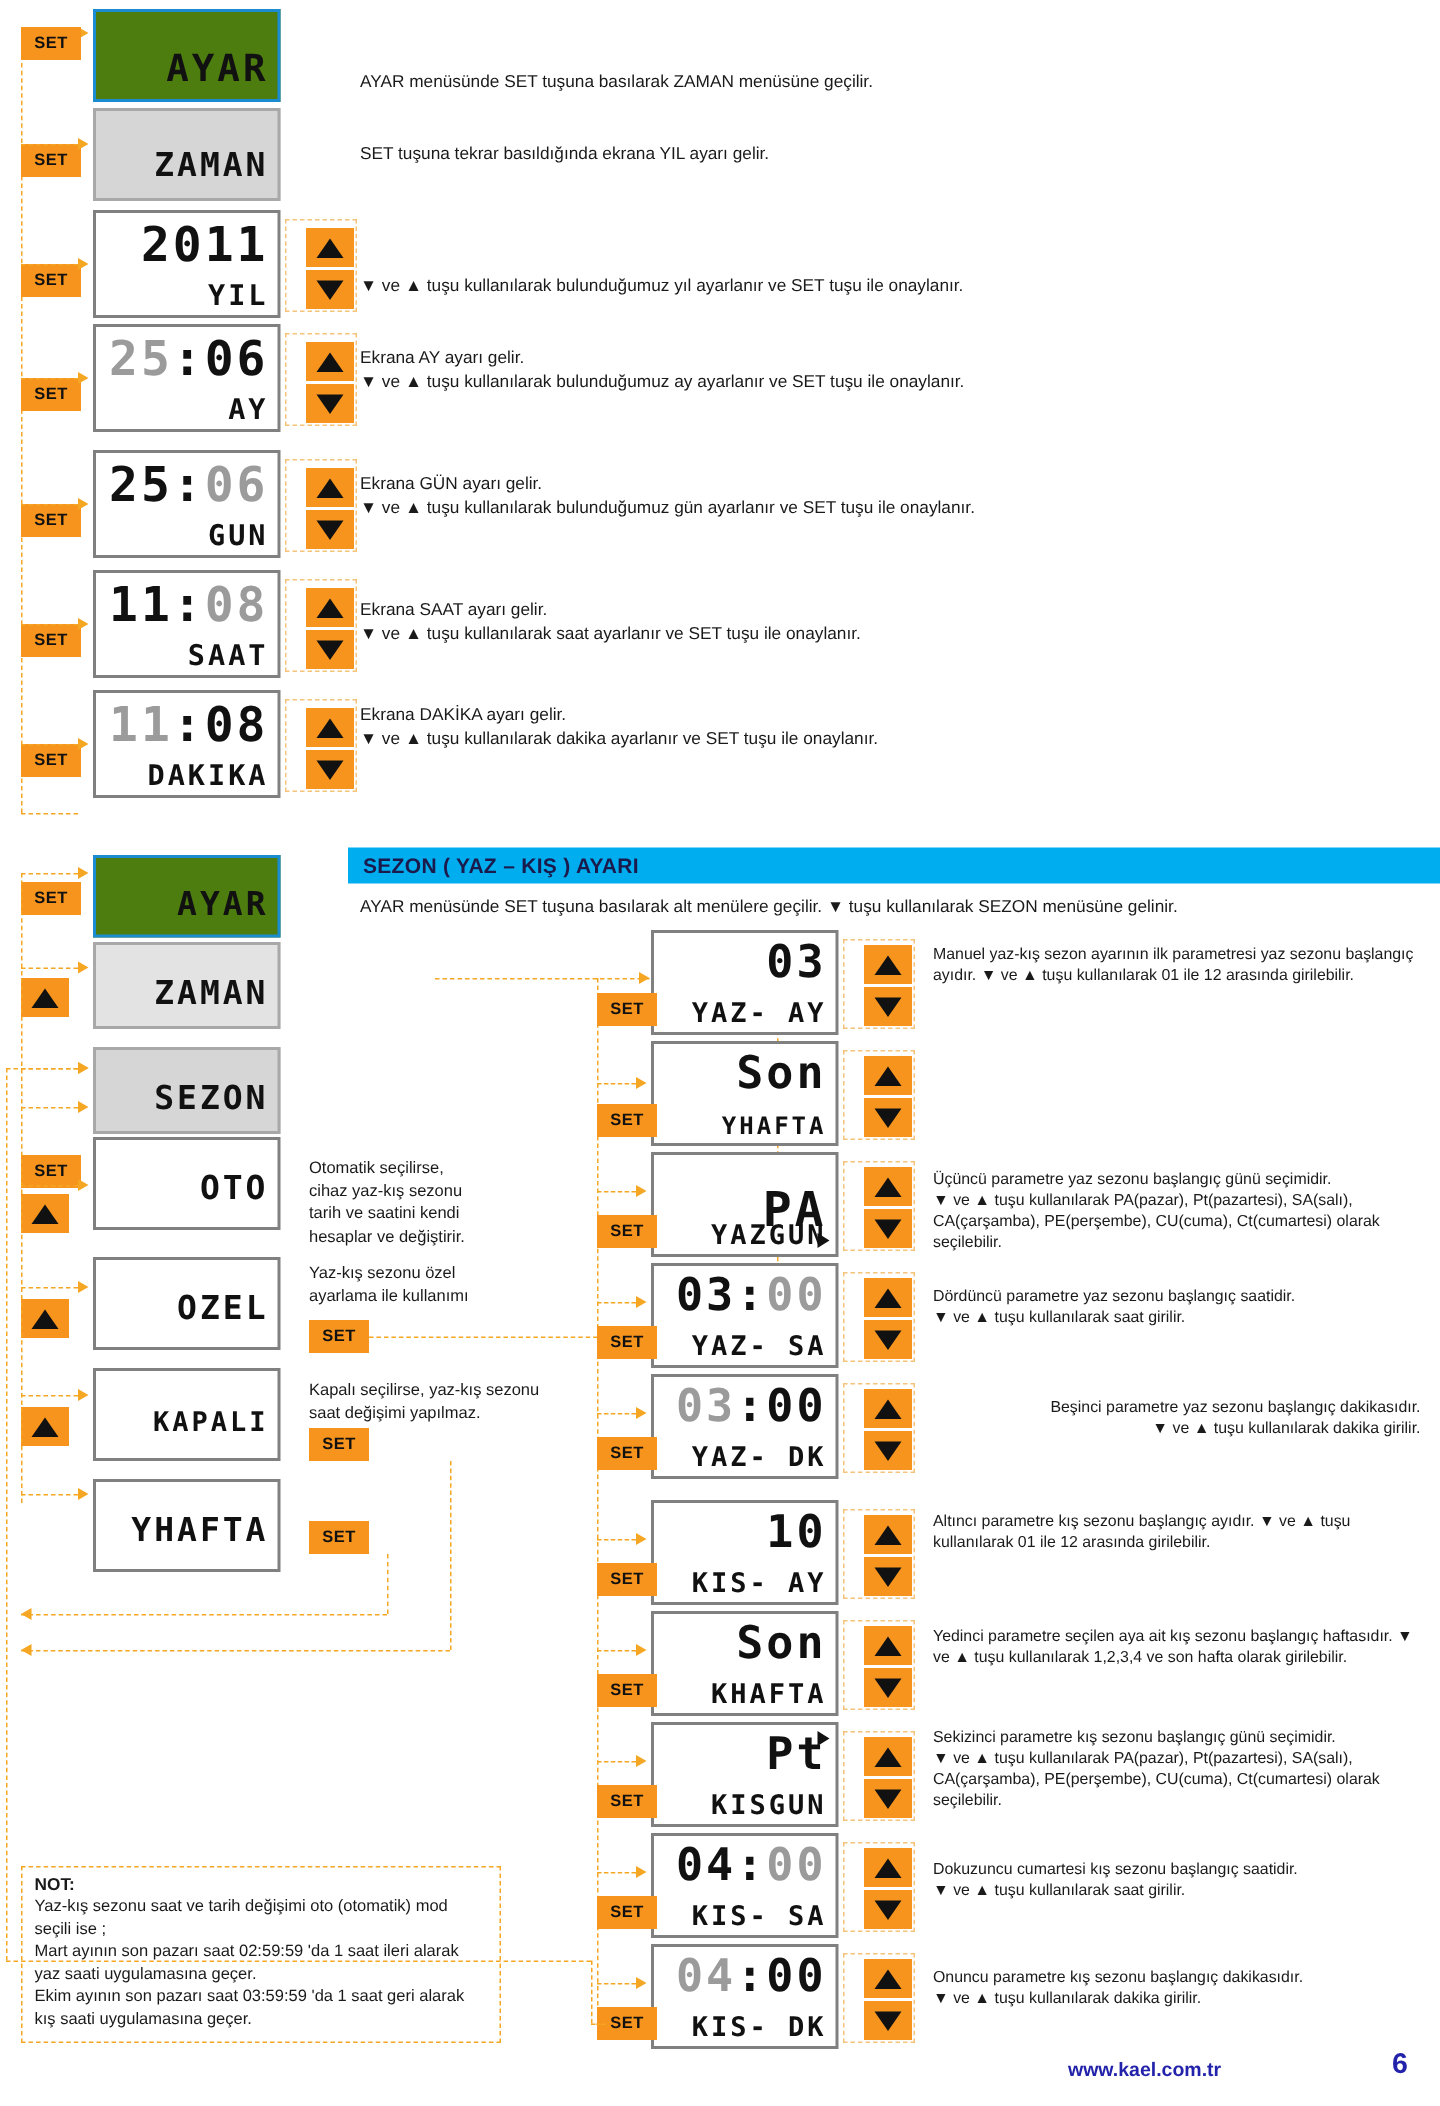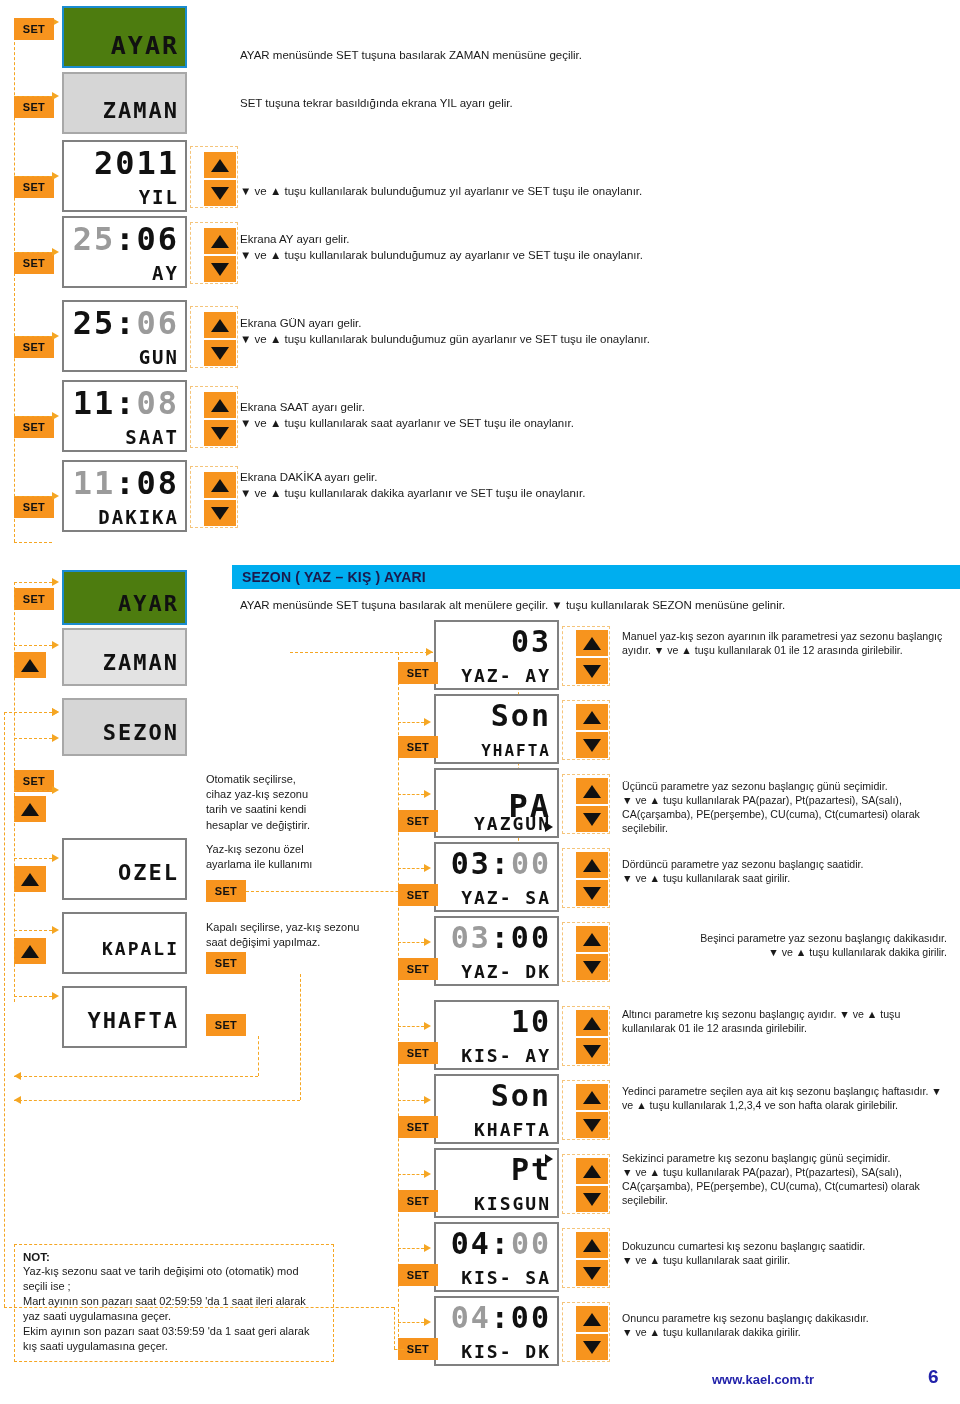--- a/index.html
+++ b/index.html
@@ -303,20 +303,23 @@
   <div class="arrowR" style="left:52px; top:640.5px;"></div>
 
   <div class="lcd grey" style="left:62px; top:698px; width:125px; height:58px;">
     <div class="lbl" style="font-size:22px; bottom:10px;">SEZON</div>
   </div>
   <div class="hline" style="left:14px; top:712px; width:38px;"></div>
   <div class="arrowR" style="left:52px; top:707.5px;"></div>
   <div class="hline" style="left:14px; top:738px; width:38px;"></div>
   <div class="arrowR" style="left:52px; top:733.5px;"></div>
 
+  <div class="lcd" style="left:62px; top:758px; width:125px; height:62px;">
+    <div class="lbl" style="font-size:22px; bottom:14px;">OTO</div>
+  </div>
   <div class="setbtn" style="left:14px; top:770px; width:40px; height:22px;">
     <span>SET</span>
   </div>
   <div class="arrbtn" style="left:14px; top:796px; width:32px; height:26px;">
     <span class="tri-up"></span>
   </div>
   <div class="hline" style="left:14px; top:790px; width:38px;"></div>
   <div class="arrowR" style="left:52px; top:785.5px;"></div>
 
   <div class="lcd" style="left:62px; top:838px; width:125px; height:62px;">

